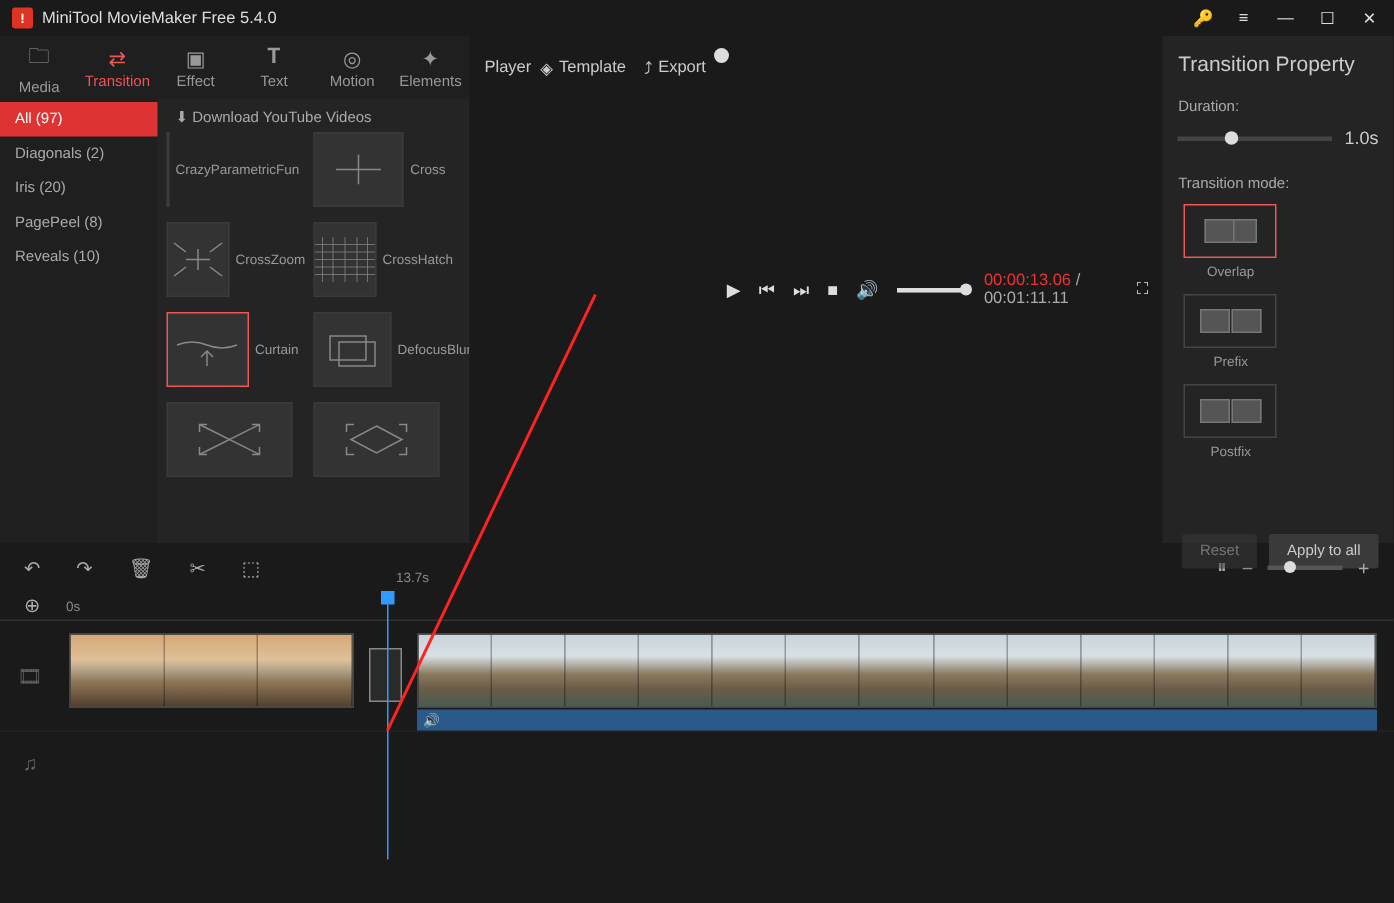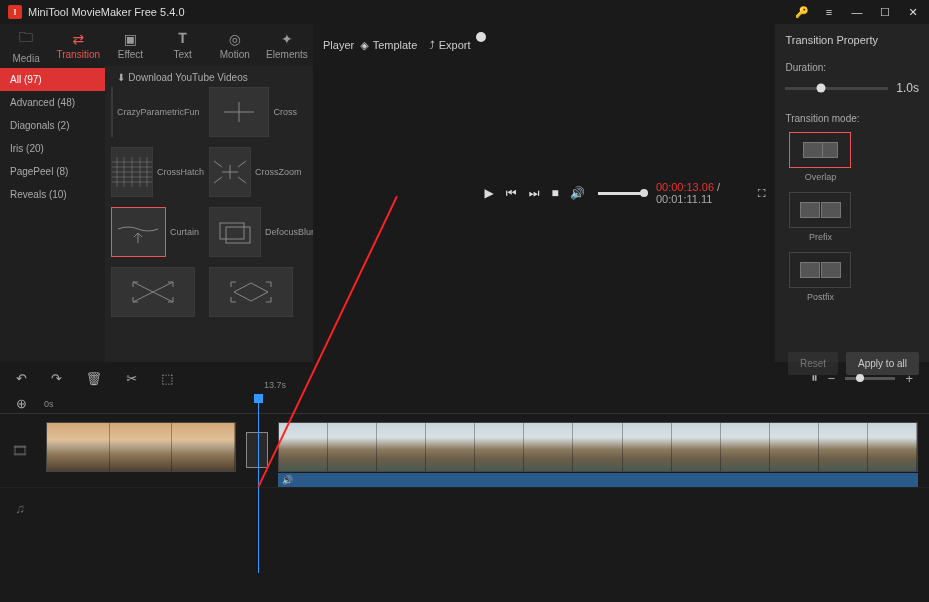--- a/index.html
+++ b/index.html
@@ -46,21 +46,21 @@
 .progress-handle{position:absolute;left:18%;top:50%;width:10px;height:10px;background:#ddd;border-radius:50%;transform:translate(-50%,-50%)}
 .controls{display:flex;align-items:center;gap:12px;padding:10px 4px}
 .ctrl{color:#ddd;cursor:pointer;font-size:12px}
 .vol-slider{width:70px;height:3px;background:#555;position:relative}
 .vol-fill{position:absolute;inset:0;background:#ddd}
 .vol-handle{position:absolute;right:-4px;top:50%;width:8px;height:8px;background:#ddd;border-radius:50%;transform:translateY(-50%)}
 .time{margin-left:auto;font-size:11px}
 .time-cur{color:#e33}
 .fullscreen{color:#ddd;margin-left:8px;cursor:pointer}
 .props-panel{width:180px;background:#242424;padding:10px}
-.props-title{color:#ccc;font-size:11px;margin-bottom:16px}
+.props-title{color:#ccc;font-size:14px;margin-bottom:16px}
 .prop-label{font-size:10px;color:#aaa;margin-bottom:8px}
 .dur-row{display:flex;align-items:center;gap:8px;margin-bottom:18px}
 .dur-slider{flex:1;height:3px;background:#444;position:relative}
 .dur-handle{position:absolute;left:35%;top:50%;width:9px;height:9px;background:#ddd;border-radius:50%;transform:translate(-50%,-50%)}
 .dur-val{font-size:12px;color:#ccc}
 .mode-grid{display:flex;flex-wrap:wrap;gap:10px}
 .mode{width:70px;display:flex;flex-direction:column;align-items:center;gap:4px}
 .mode-box{width:62px;height:36px;border:1px solid #444;display:flex;align-items:center;justify-content:center;gap:1px}
 .mode-box.sel{border:1px solid #e55}
 .mode-rect{width:20px;height:16px;background:#555;border:1px solid #777}
@@ -137,21 +137,20 @@
           <span>Motion</span>
         </div>
       <div class="tab">
           <span class="tab-icon">✦</span>
           <span>Elements</span>
         </div>
     </div>
     <div class="categories-row">
       <div class="categories">
         <div class="cat sel">All (97)</div>
-        <div class="cat">Advanced (48)</div>
         <div class="cat">Diagonals (2)</div>
         <div class="cat">Iris (20)</div>
         <div class="cat">PagePeel (8)</div>
         <div class="cat">Reveals (10)</div>
       </div>
       <div class="gallery">
         <div class="gallery-top">
             <span>⬇ <span>Download YouTube Videos</span></span>
           </div>
         <div class="grid">
@@ -160,20 +159,35 @@
               <div class="thumb-label">CrazyParametricFun</div>
             </div>
           <div class="thumb">
               <div class="thumb-box">
                 <svg width="30" height="20">
                   <line x1="0" y1="10" x2="30" y2="10" stroke="#888"></line>
                   <line x1="15" y1="0" x2="15" y2="20" stroke="#888"></line>
                 </svg>
               </div>
               <div class="thumb-label">Cross</div>
+            </div>
+          <div class="thumb">
+              <div class="thumb-box">
+                <svg width="40" height="30">
+                  <g stroke="#888">
+                    <line x1="20" y1="8" x2="20" y2="22"></line>
+                    <line x1="12" y1="15" x2="28" y2="15"></line>
+                    <line x1="4" y1="4" x2="12" y2="10"></line>
+                    <line x1="36" y1="4" x2="28" y2="10"></line>
+                    <line x1="4" y1="26" x2="12" y2="20"></line>
+                    <line x1="36" y1="26" x2="28" y2="20"></line>
+                  </g>
+                </svg>
+              </div>
+              <div class="thumb-label">CrossZoom</div>
             </div>
           <div class="thumb">
               <div class="thumb-box">
                 <svg width="40" height="30">
                   <g stroke="#888" stroke-width="0.5">
                     <line x1="0" y1="5" x2="40" y2="5"></line>
                     <line x1="0" y1="10" x2="40" y2="10"></line>
                     <line x1="0" y1="15" x2="40" y2="15"></line>
                     <line x1="0" y1="20" x2="40" y2="20"></line>
                     <line x1="0" y1="25" x2="40" y2="25"></line>
@@ -181,35 +195,20 @@
                     <line x1="12" y1="0" x2="12" y2="30"></line>
                     <line x1="20" y1="0" x2="20" y2="30"></line>
                     <line x1="28" y1="0" x2="28" y2="30"></line>
                     <line x1="35" y1="0" x2="35" y2="30"></line>
                   </g>
                 </svg>
               </div>
               <div class="thumb-label">CrossHatch</div>
             </div>
           <div class="thumb">
-              <div class="thumb-box">
-                <svg width="40" height="30">
-                  <g stroke="#888">
-                    <line x1="20" y1="8" x2="20" y2="22"></line>
-                    <line x1="12" y1="15" x2="28" y2="15"></line>
-                    <line x1="4" y1="4" x2="12" y2="10"></line>
-                    <line x1="36" y1="4" x2="28" y2="10"></line>
-                    <line x1="4" y1="26" x2="12" y2="20"></line>
-                    <line x1="36" y1="26" x2="28" y2="20"></line>
-                  </g>
-                </svg>
-              </div>
-              <div class="thumb-label">CrossZoom</div>
-            </div>
-          <div class="thumb">
               <div class="thumb-box sel">
                 <svg width="50" height="30">
                   <path d="M5 12 Q15 8 25 12 T45 12" stroke="#888" fill="none"></path>
                   <line x1="25" y1="26" x2="25" y2="16" stroke="#888"></line>
                   <polyline points="21,20 25,16 29,20" stroke="#888" fill="none"></polyline>
                 </svg>
               </div>
               <div class="thumb-label">Curtain</div>
             </div>
           <div class="thumb">

